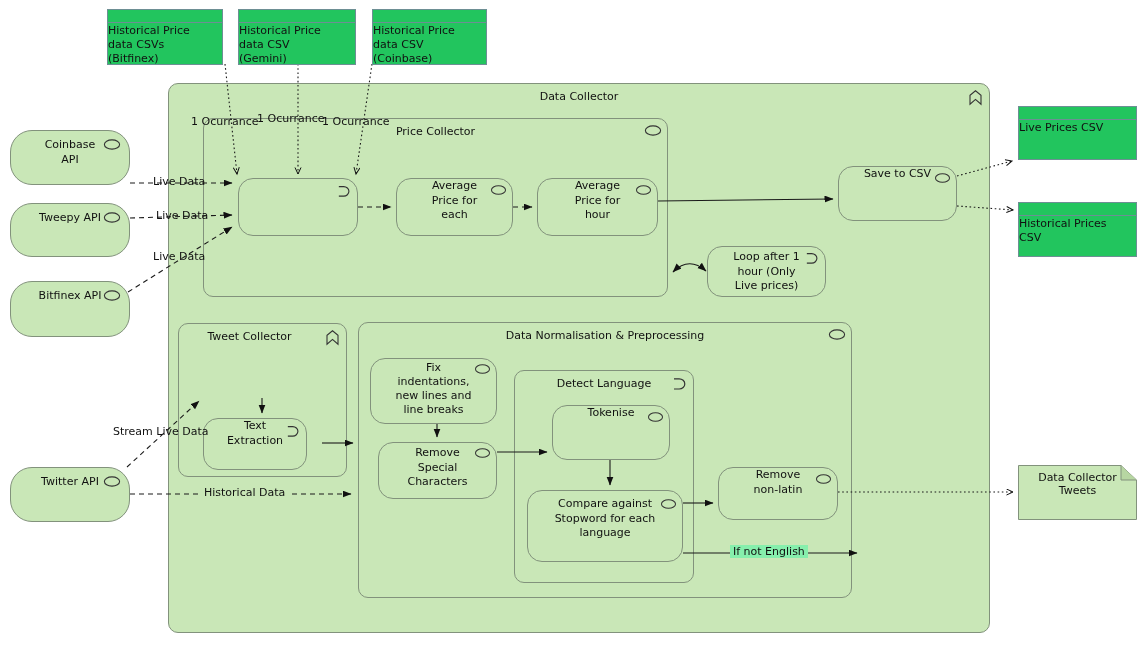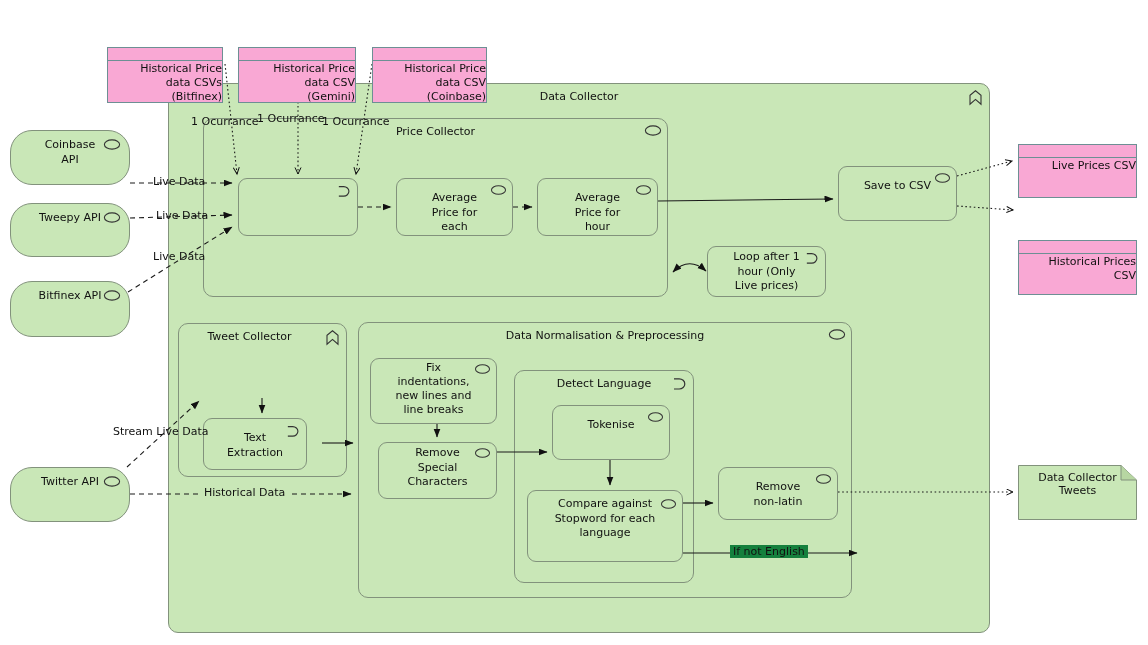--- a/index.html
+++ b/index.html
@@ -1,23 +1,23 @@
 <!DOCTYPE html>
 <html><head>
 <meta charset="utf-8">
 <style>
   html,body{margin:0;padding:0;background:#ffffff;}
   #stage{position:relative;width:1148px;height:645px;overflow:hidden;
          font-family:"DejaVu Sans","Liberation Sans",sans-serif;font-size:11px;color:#111;}
   .box{position:absolute;box-sizing:border-box;background:#c9e7b7;border:1px solid #82927c;text-align:center;}
   .cont{border-radius:10px;z-index:1;}
-  .node{border-radius:9px;z-index:3;padding:12px 8px;line-height:14.5px;}
+  .node{border-radius:15px;z-index:3;padding:0 8px;line-height:14.5px;}
   .api{border-radius:22px;z-index:3;padding:6px 8px;line-height:15px;}
-  .art{position:absolute;box-sizing:border-box;background:#f9a8d4;border:1px solid #6d8f94;z-index:3;
-       text-align:right;line-height:14px;margin-top:38px;}
+  .art{position:absolute;box-sizing:border-box;background:#22c55e;border:1px solid #6d8f94;z-index:3;
+       text-align:left;line-height:14px;}
   .art .band{position:absolute;left:0;top:0;right:0;height:12px;border-bottom:1px solid #6d8f94;}
   .art .albl{position:relative;display:block;margin-top:14px;white-space:pre-line;}
   .nlabel{white-space:pre-line;display:block;}
   .ctitle{position:absolute;top:6px;left:0;right:0;text-align:center;}
   .icn{position:absolute;top:5px;right:5px;}
   .elabel{position:absolute;z-index:4;white-space:nowrap;}
   svg.wires{position:absolute;left:0;top:0;z-index:2;pointer-events:none;}
   .wire{fill:none;stroke:#1a1a1a;stroke-width:1.1px;}
   .dashed{stroke-dasharray:5 4;}
   .dotted{stroke-dasharray:1.6 2.6;}
@@ -257,15 +257,15 @@
   </div>
 
   <div class="elabel" style="left:191px;top:115px">1 Ocurrance</div>
   <div class="elabel" style="left:257px;top:112px">1 Ocurrance</div>
   <div class="elabel" style="left:322px;top:115px">1 Ocurrance</div>
   <div class="elabel" style="left:153px;top:175px">Live Data</div>
   <div class="elabel" style="left:156px;top:209px">Live Data</div>
   <div class="elabel" style="left:153px;top:250px">Live Data</div>
   <div class="elabel" style="left:113px;top:425px">Stream Live Data</div>
   <div class="elabel" style="left:201px;top:486px;background:#c9e7b7;padding:0 3px">Historical Data</div>
-  <div class="elabel" style="left:730px;top:545px;background:#15803d;padding:0 3px">If not English</div>
+  <div class="elabel" style="left:730px;top:545px;background:#86efac;padding:0 3px">If not English</div>
 
 </div>
 
 </body></html>

